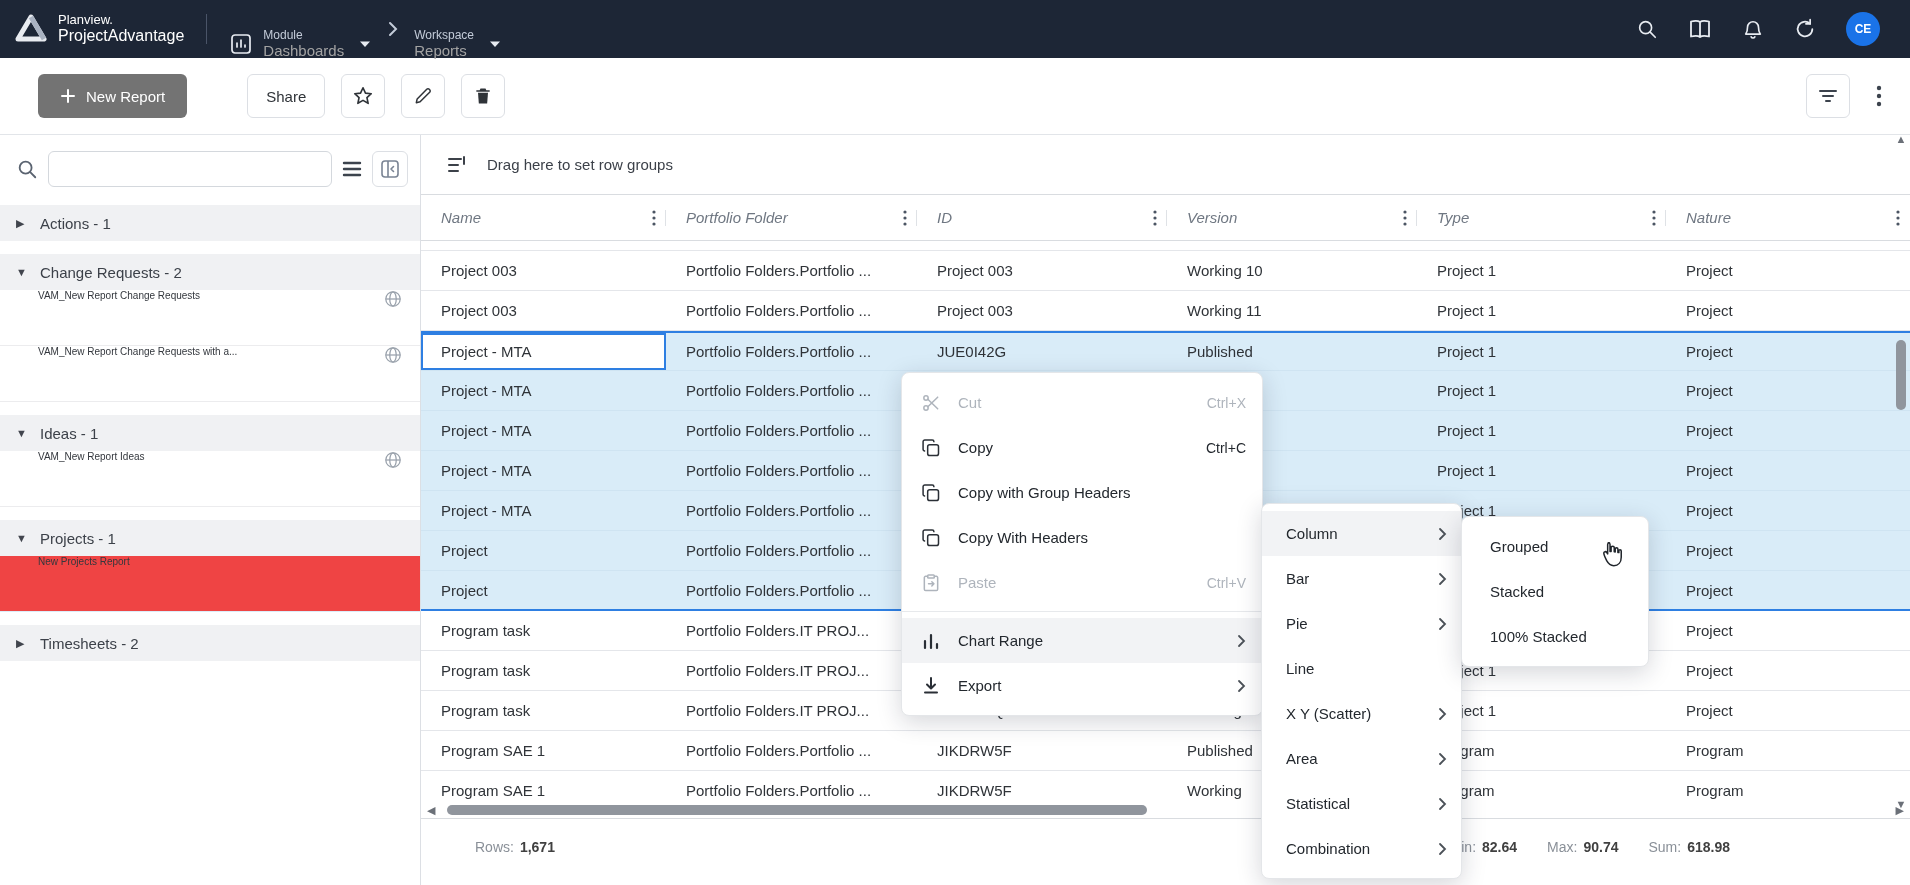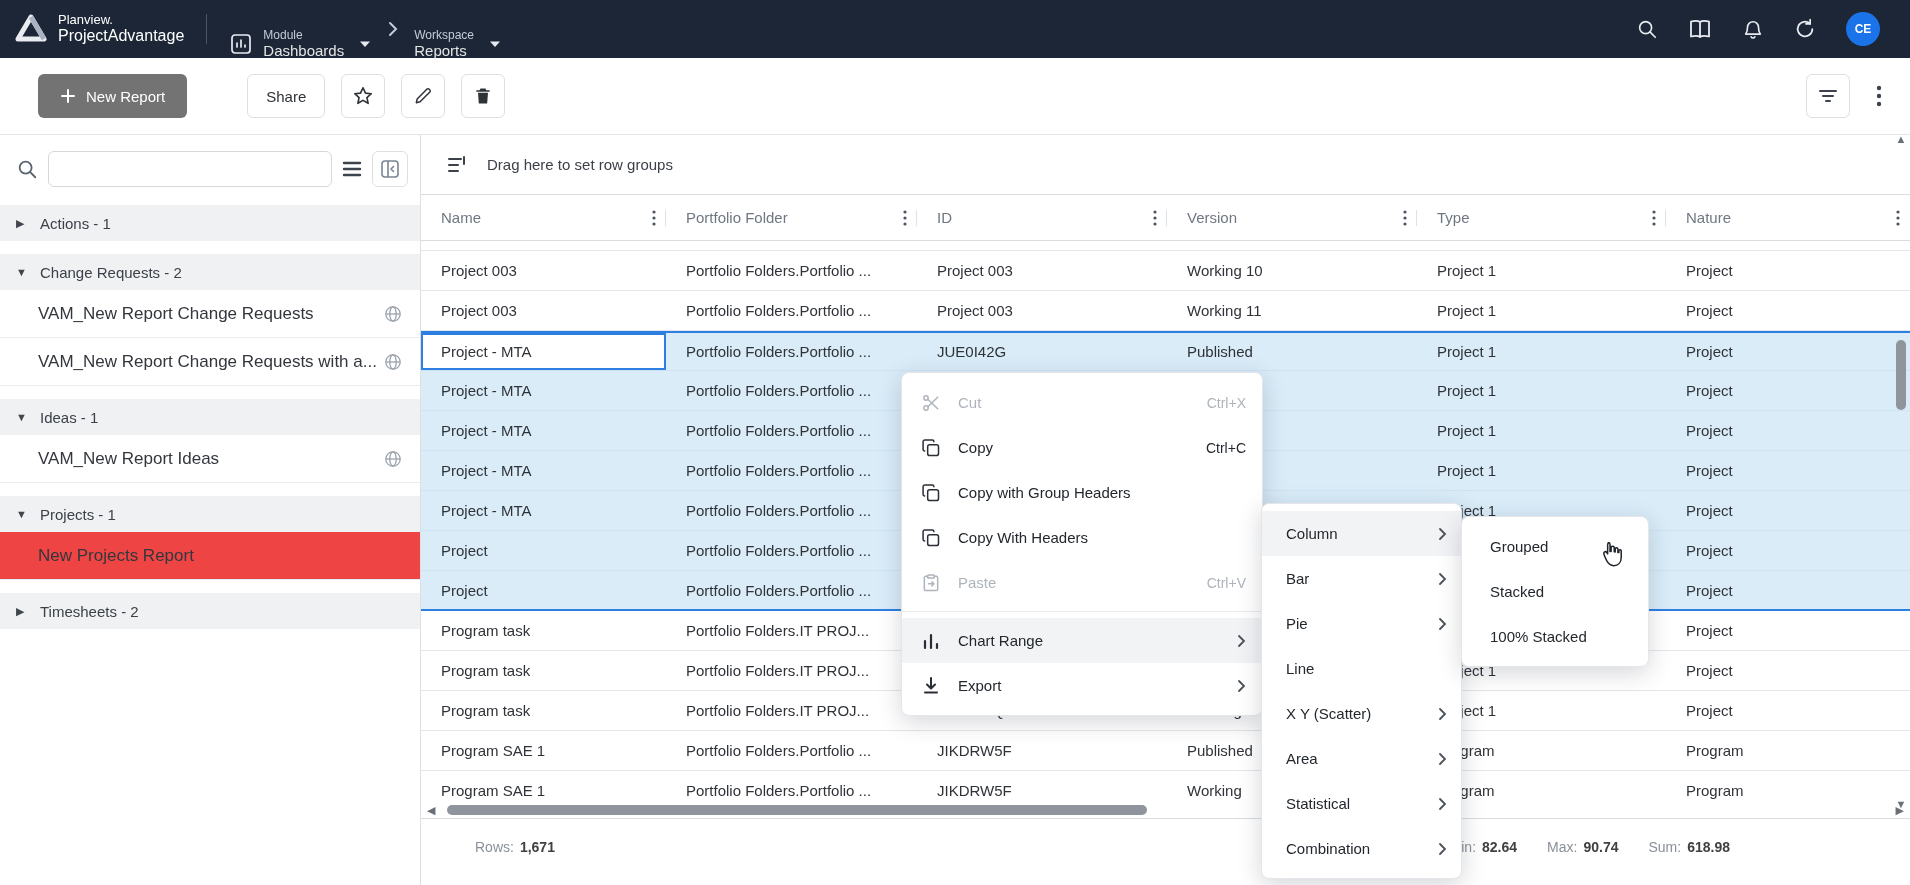--- a/index.html
+++ b/index.html
@@ -10,21 +10,21 @@
   
   .topbar { height:58px; background:#1d2636; display:flex; align-items:center; padding:0 30px 0 14px; }
   .brand { display:flex; align-items:flex-start; gap:10px; }
   .brand-text { color:#fff; line-height:1.1; }
   .brand-l1 { font-size:13px; }
   .brand-l2 { font-size:16px; }
   .tb-div { width:1px; height:30px; background:#4a5468; margin:0 22px; }
   .nav-block { display:flex; align-items:center; gap:10px; color:#fff; cursor:pointer;margin-top:30px; }
   .nav-2line { line-height:1.2; }
   .nav-sub { font-size:12px; color:#c4ccd9; }
-  .nav-main { font-size:15px; color:#e5e5e5; }
+  .nav-main { font-size:15px; color:#a3a3a3; }
   .nav-caret { color:#e7ebf2; margin-left:4px; }
   .crumb-sep { color:#c4ccd9; margin:0 16px; font-size:16px; }
   .tb-right { margin-left:auto; display:flex; align-items:center; gap:30px; }
   .tb-icon { color:#e8ecf2; cursor:pointer; }
   .avatar { width:34px; height:34px; border-radius:50%; background:#1a73e8; color:#fff;
     font-size:12px; font-weight:bold; display:flex; align-items:center; justify-content:center; cursor:pointer; }
 
   
   .toolbar { height:77px; background:#fff; border-bottom:1px solid #e2e5e9; display:flex; align-items:center; padding:0 28px 0 38px; }
   .btn-primary { background:#737373; color:#fff; border:none; border-radius:6px; height:44px; padding:0 22px;
@@ -45,34 +45,34 @@
   
   .sb-search { display:flex; align-items:center; padding:16px 12px 14px 16px; gap:10px; }
   .sb-search input { flex:1; height:36px; border:1px solid #d4d8dd; border-radius:6px; font-size:14px;
     padding:0 10px; outline:none; font-family:inherit; }
   .sb-collapse { width:36px; height:36px; border:1px solid #dcdfe4; border-radius:6px; background:#fff;
     display:flex; align-items:center; justify-content:center; cursor:pointer; }
   .tree-header { background:#f0f1f3; height:36px; display:flex; align-items:center; gap:12px; padding:0 16px;
     font-size:15px; color:#3c4149; cursor:pointer; margin-top:13px; }
   .tree-header.first { margin-top:4px; }
   .caret { font-size:11px; color:#41454d; width:12px; }
-  .tree-item { height:48px; border-bottom:1px solid #ececee; display:flex; align-items:center;
-    padding:0 18px 0 38px; font-size:17px; color:#33373d; cursor:pointer; background:#fff; }
+  .tree-item { height:56px; border-bottom:1px solid #ececee; display:flex; 
+    padding:0 18px 0 38px; font-size:10px; color:#33373d; cursor:pointer; background:#fff; }
   .tree-item .glabel { flex:1; white-space:nowrap; overflow:hidden; }
   .tree-item.selected { background:#ef4444; border-bottom:1px solid #dcedf9; }
   .globe { color:#9aa2ac; }
 
   
   .dropzone { height:60px; display:flex; align-items:center; gap:18px; padding:0 26px;
     border-bottom:1px solid #d9dce0; font-size:15px; color:#3c4149; }
   .grid-cols { display:grid; grid-template-columns:245px 251px 250px 250px 249px 244px; }
   .ghead { height:46px; border-bottom:1px solid #d9dce0; }
   .ghead .hcell { display:flex; align-items:center; padding:0 6px 0 20px; color:#6f7782; font-size:15px;
     position:relative; cursor:pointer; }
-  .hcell .hlabel { flex:1; }
+  .hcell .hlabel { flex:1;font-style:italic; }
   .hcell .hkebab { color:#4b5563; cursor:pointer; padding:4px; }
   .hcell .hsep { position:absolute; right:0; top:15px; width:1px; height:16px; background:#dfe2e6; }
   .filter-strip { height:10px; border-bottom:1px solid #e4e6ea; }
   .rows { height:551px; overflow:hidden; position:relative; }
   .grow { height:40px; border-bottom:1px solid #e4e6ea; }
   .grow .cell { display:flex; align-items:center; padding:0 10px 0 20px; font-size:15px; color:#2f3338;
     white-space:nowrap; overflow:hidden; }
   .grow.sel { background:#d9ecf8; border-bottom:1px solid #cfe4f2; }
   .grow.sel-top { border-top:2px solid #2e7fe2; }
   .grow.sel-bottom { border-bottom:2px solid #2e7fe2; }

